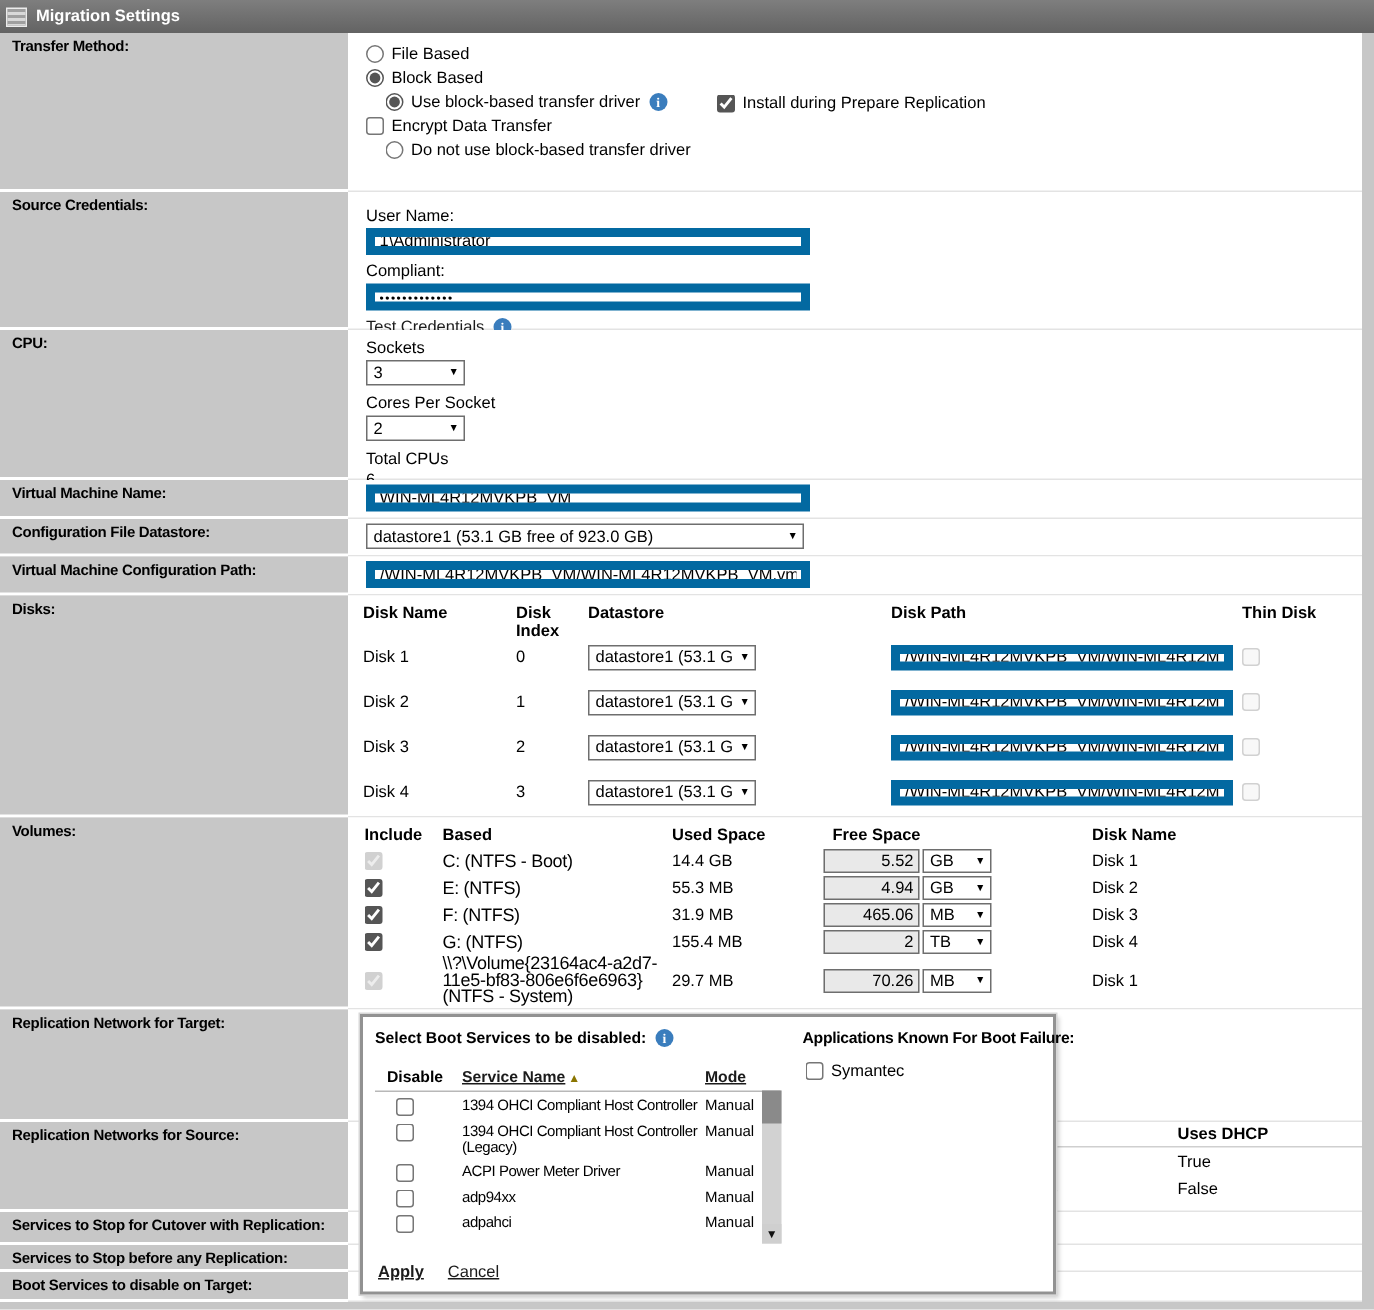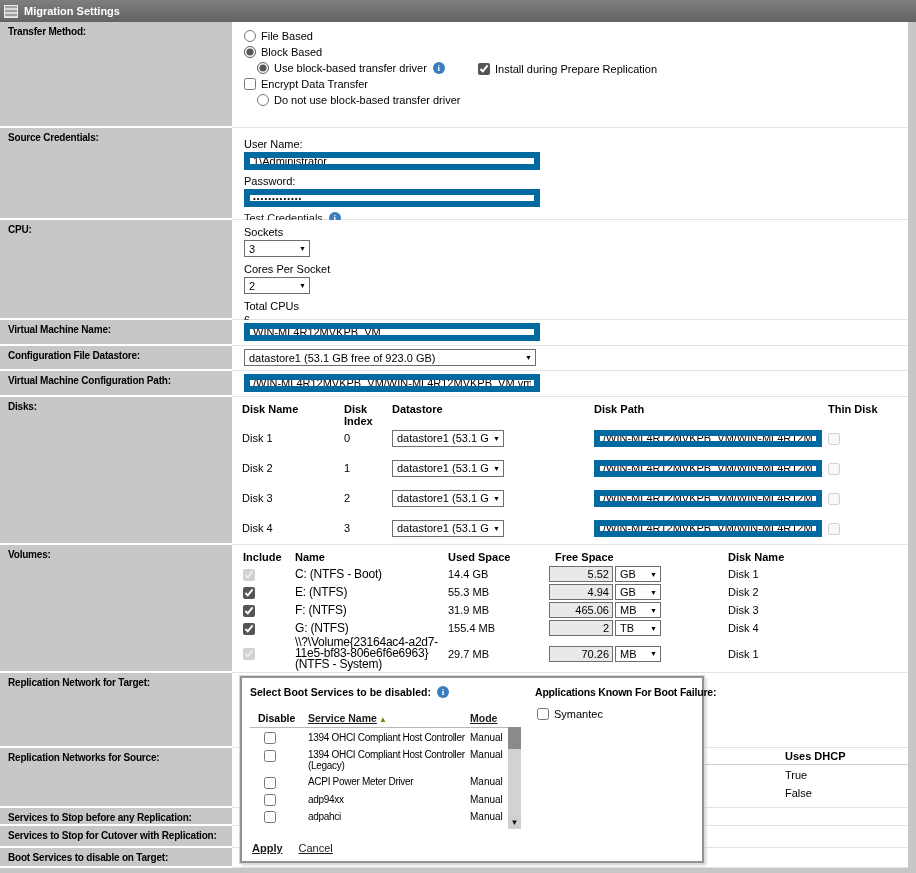--- a/index.html
+++ b/index.html
@@ -127,21 +127,21 @@
         <span>Do not use block-based transfer driver</span>
       </div>
     </div>
   </div>
 
   <div class="row h-creds">
     <div class="label-cell">Source Credentials:</div>
     <div class="content-cell" style="padding:10px 0 0 12px;">
       <div class="small-label">User Name:</div>
       <input class="txt" value="1\Administrator" style="">
-      <div class="small-label" style="margin-top:5px;">Password:</div>
+      <div class="small-label" style="margin-top:5px;">Compliant:</div>
       <input class="txt" style="font-size: 8px; letter-spacing: 1px;" value="•••••••••••••">
       <div style="margin-top:5px; display:flex; align-items:center;">
         <span class="link">Test Credentials</span>
         <span class="info">i</span>
       </div>
     </div>
   </div>
 
   <div class="row h-cpu">
     <div class="label-cell">CPU:</div>
@@ -237,21 +237,21 @@
         <span><input type="checkbox" disabled="" style=""></span>
       </div>
     </div>
   </div>
 
   <div class="row h-vols">
     <div class="label-cell">Volumes:</div>
     <div class="content-cell vols-wrap">
       <div class="vols-head">
         <span>Include</span>
-        <span>Name</span>
+        <span>Based</span>
         <span>Used Space</span>
         <span>Free Space</span>
         <span>Disk Name</span>
       </div>
 
       <div class="vol-row">
         <span><input type="checkbox" checked="" disabled="" style=""></span>
         <span class="vol-name">C: (NTFS - Boot)</span>
         <span>14.4 GB</span>
         <span class="free-cell">
@@ -327,27 +327,27 @@
     <div class="label-cell">Replication Networks for Source:</div>
     <div class="content-cell">
       <div class="abs dhcp-line" style="left:472px; top:16px; width:204px;"></div>
       <div class="abs" style="left:553px; top:2px; font-weight:bold;">Uses DHCP</div>
       <div class="abs" style="left:553px; top:21px;">True</div>
       <div class="abs" style="left:553px; top:39px;">False</div>
       <div class="abs" style="left:466px; top:39px;">B</div>
     </div>
   </div>
 
+  <div class="row h-svccut">
+    <div class="label-cell">Services to Stop for Cutover with Replication:</div>
+    <div class="content-cell"></div>
+  </div>
+
   <div class="row h-svcany">
     <div class="label-cell">Services to Stop before any Replication:</div>
-    <div class="content-cell"></div>
-  </div>
-
-  <div class="row h-svccut">
-    <div class="label-cell">Services to Stop for Cutover with Replication:</div>
     <div class="content-cell"></div>
   </div>
 
   <div class="row h-bootsvc">
     <div class="label-cell">Boot Services to disable on Target:</div>
     <div class="content-cell"></div>
   </div>
 
 </div>
 

